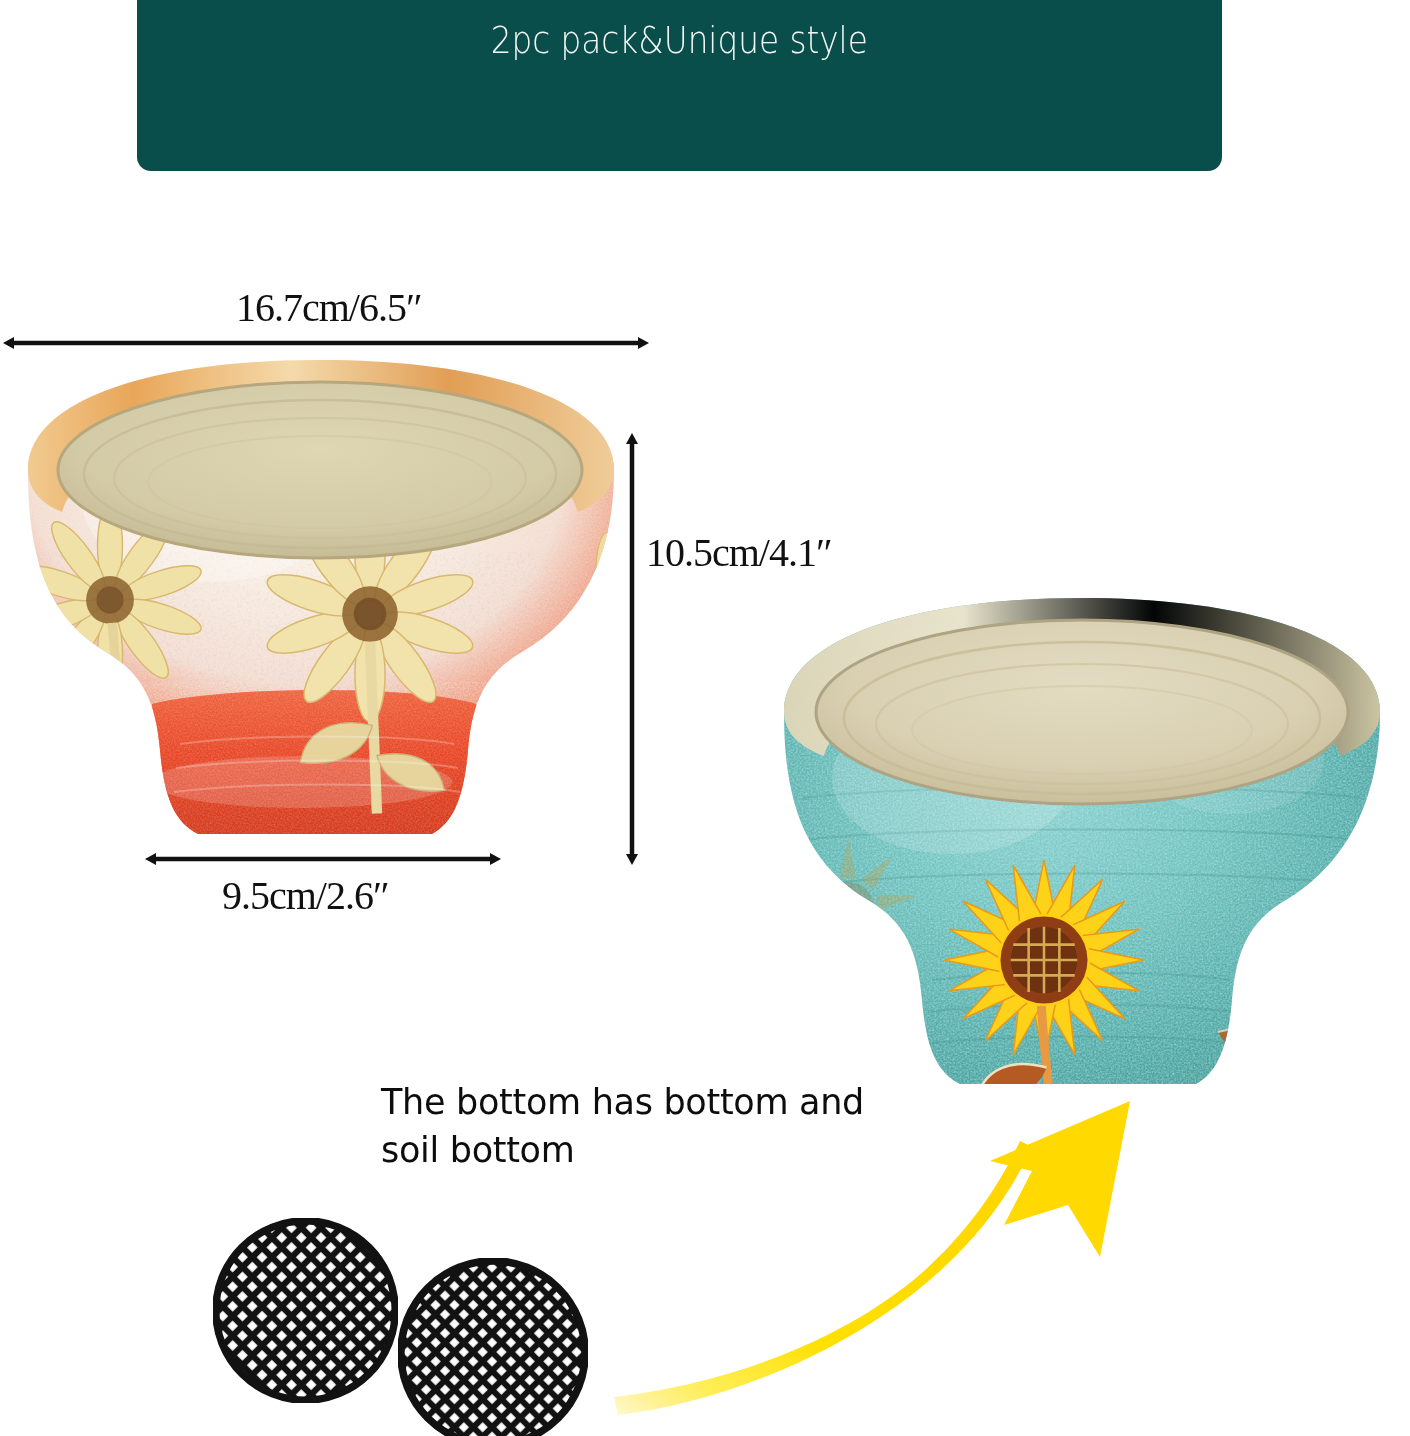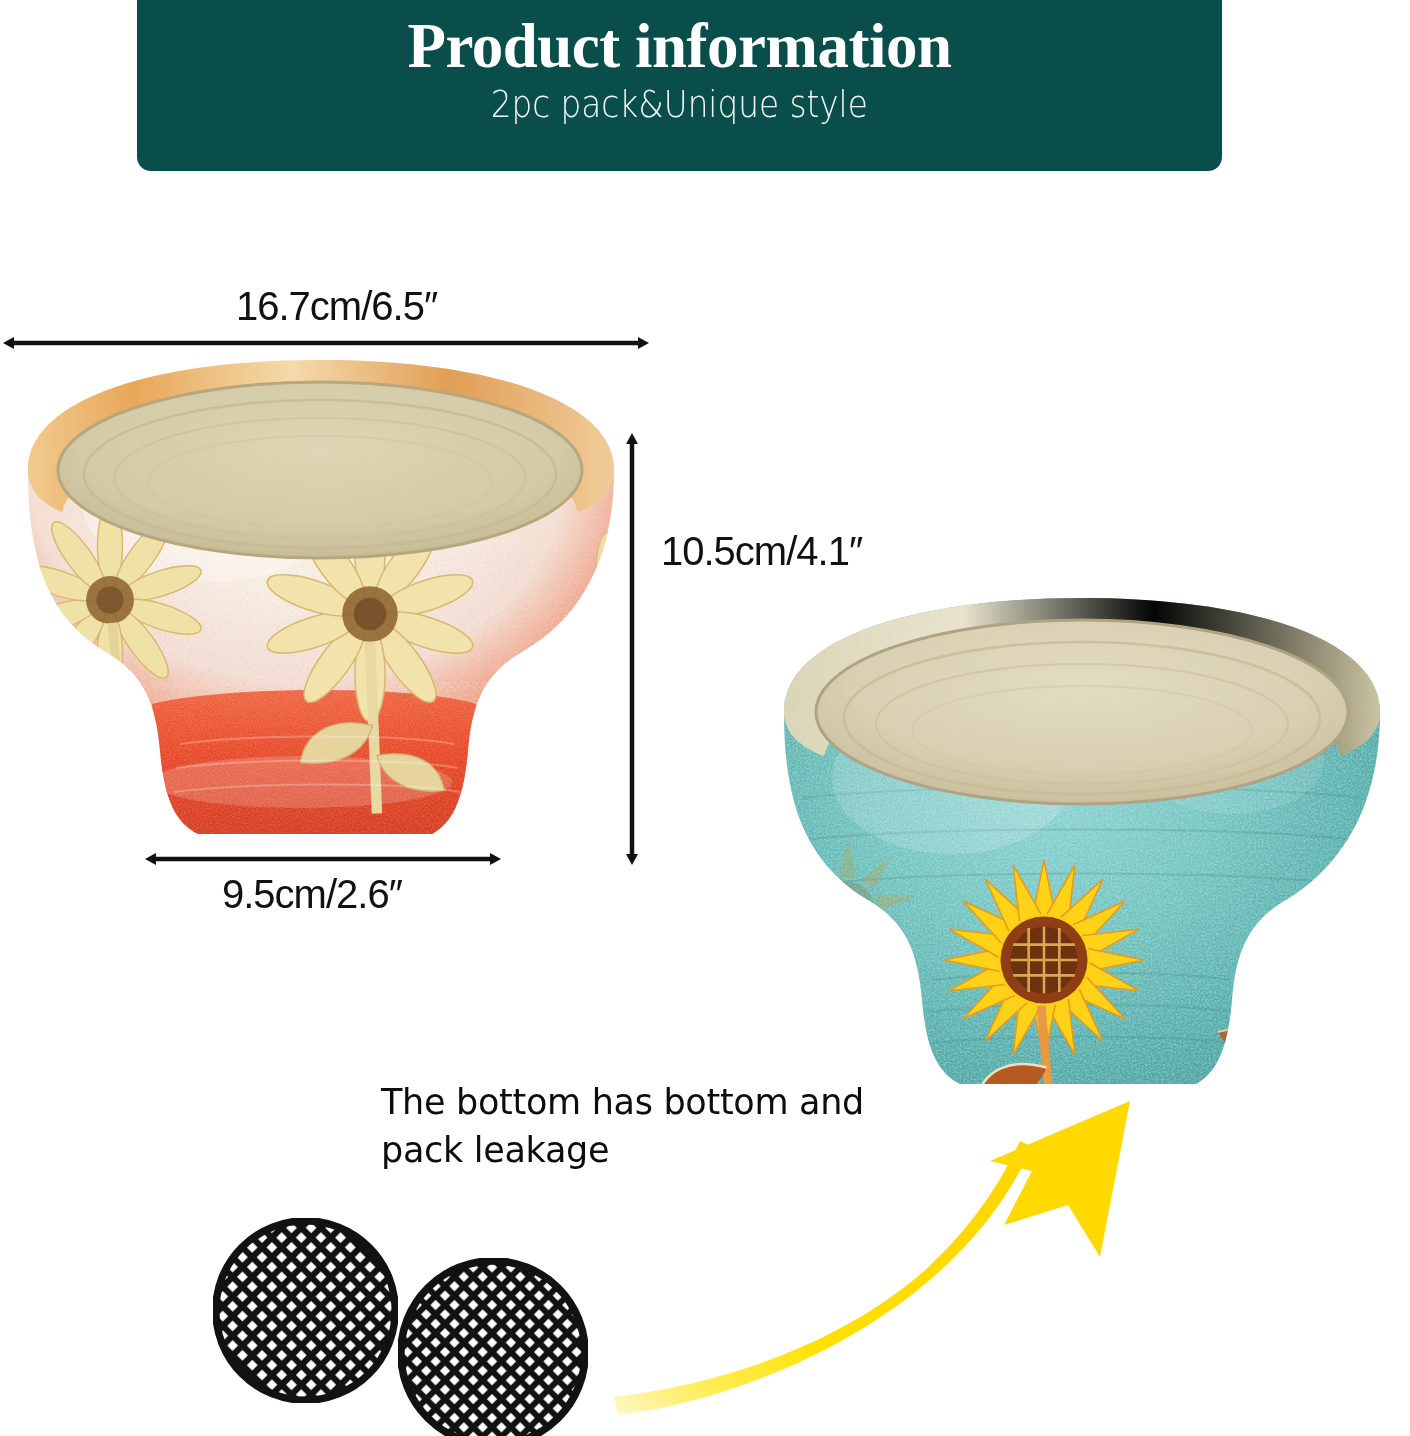--- a/index.html
+++ b/index.html
@@ -44,28 +44,28 @@
     line-height: 1.1;
     color: #f2f7f6;
     margin-top: 6px;
     transform: scaleX(0.86);
     white-space: nowrap;
   }
 
   
   .dim-label {
     position: absolute;
-    font-family: Liberation Sans, sans-serif;
+    font-family: Liberation Serif, serif;
     font-size: 40px;
     color: #111111;
     white-space: nowrap;
     letter-spacing: -1px;
   }
   #dim-width-label  { left: 236px; top: 284px; }
-  #dim-height-label { left: 646px; top: 529px; margin-left: 15px; }
+  #dim-height-label { left: 646px; top: 529px; }
   #dim-base-label   { left: 222px; top: 872px; }
 
   
   .arrow-svg { position: absolute; overflow: visible; }
   #dim-width-arrow  { left: 0px;   top: 326px; width: 652px; height: 34px; }
   #dim-base-arrow   { left: 142px; top: 842px; width: 362px; height: 34px; }
   #dim-height-arrow { left: 614px; top: 430px; width: 36px;  height: 438px; }
 
   
   .pot { position: absolute; }
@@ -94,21 +94,20 @@
   #yellow-arrow {
     position: absolute;
     left: 600px; top: 1085px;
     width: 560px; height: 345px;
   }
 </style>
 </head>
 <body>
 
 <div id="header-banner">
-  <div id="banner-title">Product information</div>
   <div id="banner-subtitle">2pc pack&amp;Unique style</div>
 </div>
 
 <svg class="pot" id="pot-red" viewBox="0 0 640 505">
   <defs>
     <radialGradient id="redBody" cx="46%" cy="22%" r="88%">
       <stop offset="0%" stop-color="#fdf8ef"></stop>
       <stop offset="30%" stop-color="#f7ece0"></stop>
       <stop offset="52%" stop-color="#f3dcd0"></stop>
       <stop offset="70%" stop-color="#ef8a68"></stop>
@@ -436,21 +435,21 @@
   </defs>
   <line x1="18" y1="14" x2="18" y2="424" stroke="#111111" stroke-width="4.5" marker-start="url(#mkU)" marker-end="url(#mkD)"></line>
 </svg>
 
 <div class="dim-label" id="dim-width-label">16.7cm/6.5″</div>
 <div class="dim-label" id="dim-height-label">10.5cm/4.1″</div>
 <div class="dim-label" id="dim-base-label">9.5cm/2.6″</div>
 
 <div id="bottom-caption">
   <div>The bottom has bottom and</div>
-  <div>pack leakage</div>
+  <div>soil bottom</div>
 </div>
 
 <svg class="mesh-pad" id="mesh-pad-1" viewBox="0 0 200 200">
   <defs>
     <pattern id="lattice1" width="15" height="15" patternUnits="userSpaceOnUse" patternTransform="rotate(45)">
       <rect width="15" height="15" fill="#121212"></rect>
       <rect x="3.4" y="3.4" width="8.2" height="8.2" fill="#ffffff"></rect>
     </pattern>
     <clipPath id="padClip1">
         <circle cx="100" cy="100" r="97"></circle>

